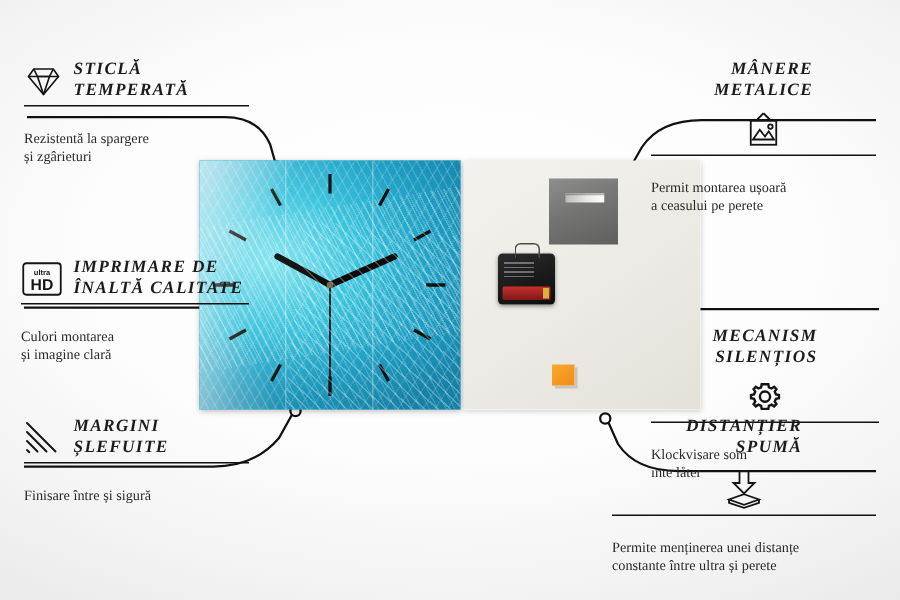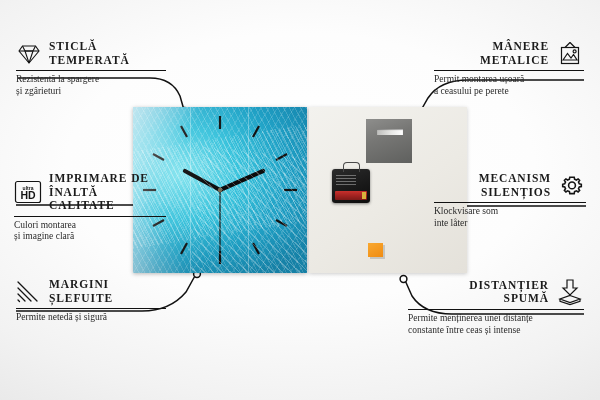--- a/index.html
+++ b/index.html
@@ -176,46 +176,47 @@
     box-shadow: 2px 2px 0 rgba(170,170,165,.55);
   }
 
   
   .callout { position: absolute; }
   .callout .head {
     display: flex;
     align-items: center;
     gap: 7px;
   }
-  .callout.right .head { flex-direction: row; justify-content: space-between; }
+  .callout.right .head { flex-direction: column; justify-content: space-between; }
 
   .title {
     font-family: "Liberation Serif", serif;
     font-weight: bold;
     font-size: 11.5px;
     letter-spacing: .9px;
     line-height: 13.5px;
     color: #1b1b1b;
     text-transform: uppercase;
     white-space: pre-line;
+    font-style: italic;
   }
   .callout.left .title { text-align: left; }
   .callout.right .title { text-align: right; }
 
   .rule {
     height: 1.4px;
     background: #111111;
     margin-top: 3px;
   }
   .desc {
     font-family: "Liberation Serif", serif;
     font-size: 9.5px;
     line-height: 11.5px;
     color: #2a2a2a;
-    margin-top: 3px;
+    margin-top: 17px;
     white-space: pre-line;
   }
   .callout.left .desc { text-align: left; }
   .callout.right .desc { text-align: left; }
 
   .icon { flex: 0 0 auto; line-height: 0; }
 
   
   #wires { position: absolute; left: 0; top: 0; width: 600px; height: 400px; pointer-events: none; }
 </style>
@@ -333,21 +334,21 @@
           <line x1="2" y1="2" x2="21" y2="21"></line>
           <line x1="2" y1="8" x2="15" y2="21"></line>
           <line x1="2" y1="14" x2="9" y2="21"></line>
           <line x1="2" y1="20" x2="3.5" y2="21.5"></line>
         </svg>
       </span>
       <span class="title">MARGINI
 ȘLEFUITE</span>
     </div>
     <div class="rule"></div>
-    <div class="desc">Permite netedă și sigură</div>
+    <div class="desc">Finisare între și sigură</div>
   </div>
 
   <div class="callout right" style="left:434px; top:40px; width:150px;">
     <div class="head">
       <span class="title" style="flex:1 1 auto;">MÂNERE
 METALICE</span>
       <span class="icon">
         <svg width="28" height="26" viewBox="0 0 28 26" fill="none" stroke="#141414" stroke-width="1.2">
           <path d="M14 1.5 L9 6.5 M14 1.5 L19 6.5"></path>
           <rect x="5.5" y="6.5" width="17" height="16"></rect>
@@ -356,21 +357,21 @@
         </svg>
       </span>
     </div>
     <div class="rule"></div>
     <div class="desc">Permit montarea ușoară
 a ceasului pe perete</div>
   </div>
 
   <div class="callout right" style="left:434px; top:172px; width:152px;">
     <div class="head">
-      <span class="title" style="flex:1 1 auto;">MECANISM
+      <span class="title" style="flex:1 1 auto;margin-top:46px;">MECANISM
 SILENȚIOS</span>
       <span class="icon">
         <svg width="28" height="26" viewBox="0 0 28 26" fill="none" stroke="#141414" stroke-width="1.6">
           <path d="M14 4.2 L16.2 4.2 L16.6 6.2 L18.4 7.0 L20.1 5.9 L21.6 7.4 L20.5 9.1 L21.3 10.9 L23.3 11.3 L23.3 13.5
                    L21.3 13.9 L20.5 15.7 L21.6 17.4 L20.1 18.9 L18.4 17.8 L16.6 18.6 L16.2 20.6 L14 20.6
                    L11.8 20.6 L11.4 18.6 L9.6 17.8 L7.9 18.9 L6.4 17.4 L7.5 15.7 L6.7 13.9 L4.7 13.5 L4.7 11.3
                    L6.7 10.9 L7.5 9.1 L6.4 7.4 L7.9 5.9 L9.6 7.0 L11.4 6.2 L11.8 4.2 Z"></path>
           <circle cx="14" cy="12.4" r="3.4"></circle>
         </svg>
       </span>
@@ -387,16 +388,16 @@
       <span class="icon">
         <svg width="28" height="28" viewBox="0 0 28 28" fill="none" stroke="#141414" stroke-width="1.2">
           <path d="M11 2 L17 2 L17 10 L21 10 L14 17 L7 10 L11 10 Z"></path>
           <path d="M14 17.5 L24 21 L14 24.5 L4 21 Z"></path>
           <path d="M4 21 L4 23.2 L14 26.6 L24 23.2 L24 21"></path>
         </svg>
       </span>
     </div>
     <div class="rule"></div>
     <div class="desc">Permite menținerea unei distanțe
-constante între ceas și intense</div>
+constante între ultra și perete</div>
   </div>
 
 </div>
 
 </body></html>

